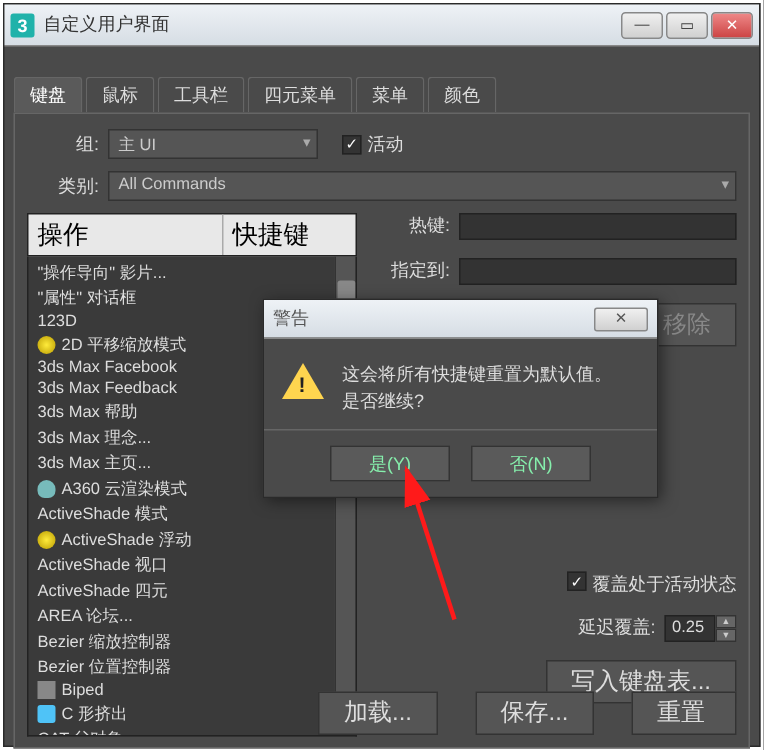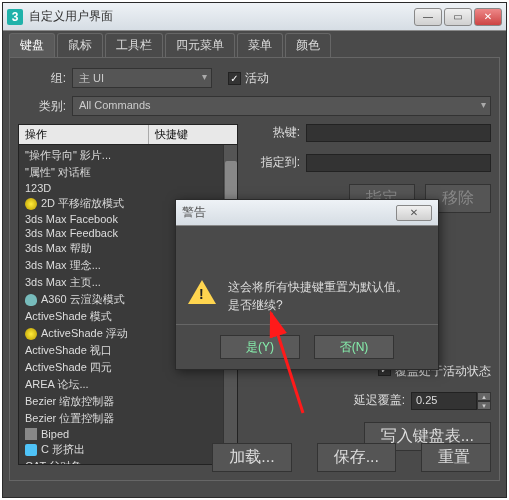--- a/index.html
+++ b/index.html
@@ -5,70 +5,70 @@
 * { box-sizing: border-box; margin: 0; padding: 0; font-family: "Microsoft YaHei", SimSun, sans-serif; }
 body { background: #fff; width: 509px; height: 500px; overflow: hidden; }
 .window { width: 505px; height: 496px; margin: 2px; background: #4a4a4a; border: 1px solid #2a2a2a; position: relative; }
 .titlebar { height: 28px; background: linear-gradient(#eef2f6, #d6dde4); display: flex; align-items: center; padding: 0 4px; border-bottom: 1px solid #888; }
 .titlebar .app-icon { width: 16px; height: 16px; background: #20b2aa; color: #fff; font-weight: bold; font-size: 12px; text-align: center; line-height: 16px; border-radius: 2px; margin-right: 6px; }
 .titlebar .title { font-size: 12px; color: #333; flex: 1; }
 .win-controls { display: flex; gap: 2px; }
 .win-btn { width: 28px; height: 18px; background: linear-gradient(#f0f0f0,#d0d0d0); border: 1px solid #888; border-radius: 3px; font-size: 10px; display: flex; align-items: center; justify-content: center; color: #444; cursor: pointer; }
 .win-btn.close { background: linear-gradient(#e88,#c44); color: #fff; }
 
-.tabs { display: flex; gap: 2px; padding: 2px 6px 0 6px; }
+.tabs { display: flex; gap: 2px; padding: 20px 6px 0 6px; }
 .tab { padding: 3px 10px; font-size: 12px; color: #ddd; background: #4a4a4a; border: 1px solid #666; border-bottom: none; border-radius: 3px 3px 0 0; cursor: pointer; }
 .tab.active { background: #5a5a5a; color: #fff; }
 .tab-panel { border: 1px solid #666; margin: 0 6px 6px 6px; padding: 10px 8px 8px 8px; background: #4a4a4a; height: calc(100% - 70px); position: relative; }
 
 .row { display: flex; align-items: center; margin-bottom: 8px; font-size: 12px; color: #ddd; }
 .row .lbl { width: 54px; text-align: right; padding-right: 6px; }
 .select { background: #555; border: 1px solid #333; color: #ccc; font-size: 11px; padding: 2px 18px 2px 6px; height: 20px; position: relative; min-width: 140px; }
 .select.wide { flex: 1; }
 .select::after { content: "▾"; position: absolute; right: 4px; top: 2px; color: #aaa; font-size: 10px; }
 .chk { width: 13px; height: 13px; background: #333; border: 1px solid #222; display: inline-flex; align-items: center; justify-content: center; color: #fff; font-size: 10px; margin-right: 4px; }
 
 .columns { display: flex; gap: 8px; }
 .left-col { width: 220px; }
 .right-col { flex: 1; padding-left: 4px; }
 
-.list-head { display: flex; background: #e8e8e8; border: 1px solid #222; font-size: 11px; }
+.list-head { display: flex; background: #e8e8e8; border: 1px solid #222; font-size: 17px; }
 .list-head .h1 { width: 130px; padding: 2px 6px; border-right: 1px solid #aaa; }
 .list-head .h2 { flex: 1; padding: 2px 6px; }
 .list-body { background: #3a3a3a; border: 1px solid #222; border-top: none; height: 320px; overflow: hidden; font-size: 11px; color: #ddd; padding: 2px 0; position: relative; }
 .list-body .item { padding: 1px 6px; white-space: nowrap; display: flex; align-items: center; }
 .list-body .ic { width: 12px; height: 12px; margin-right: 4px; display: inline-block; }
 .ic.lamp { background: radial-gradient(circle,#ffeb3b,#b89a00); border-radius: 50%; }
 .ic.grid { background: #888; }
 .ic.cloud { background: #7bb; border-radius: 50% 50% 40% 40%; }
 .ic.blue { background: #4fc3f7; border-radius: 2px; }
 .scrollbar { position: absolute; right: 0; top: 0; bottom: 0; width: 14px; background: #555; border-left: 1px solid #333; }
 .scrollbar .thumb { width: 12px; height: 40px; background: #888; margin: 16px 1px; border-radius: 2px; }
 
 .field-row { display: flex; margin-bottom: 12px; font-size: 12px; color: #ddd; }
 .field-row .flbl { width: 56px; text-align: right; padding-right: 6px; }
 .txt { flex: 1; height: 18px; background: #333; border: 1px solid #222; }
 .btn { background: #555; border: 1px solid #333; color: #888; font-size: 16px; padding: 3px 16px; cursor: pointer; }
 .btn.en { color: #ddd; }
 .btn-row { display: flex; gap: 10px; justify-content: flex-end; margin-top: 8px; }
 
 .spinner { display: flex; align-items: center; }
-.spin-val { width: 66px; height: 18px; background: #333; border: 1px solid #222; color: #ddd; font-size: 11px; padding: 1px 4px; }
+.spin-val { width: 34px; height: 18px; background: #333; border: 1px solid #222; color: #ddd; font-size: 11px; padding: 1px 4px; }
 .spin-btns { display: flex; flex-direction: column; }
 .spin-btns div { width: 14px; height: 9px; background: #666; border: 1px solid #333; font-size: 7px; text-align: center; line-height: 7px; color: #ccc; }
 
 .bottom-row { position: absolute; bottom: 8px; left: 8px; right: 8px; display: flex; gap: 25px; justify-content: flex-end; }
 .bottom-row .btn { min-width: 70px; }
 
 
 .dlg { position: absolute; left: 172px; top: 196px; width: 264px; background: #4a4a4a; border: 1px solid #2a2a2a; box-shadow: 2px 2px 10px rgba(0,0,0,.5); z-index: 10; }
 .dlg-title { height: 26px; background: linear-gradient(#eef2f6,#d6dde4); display: flex; align-items: center; padding: 0 6px; font-size: 12px; color: #555; border-bottom: 1px solid #888; }
 .dlg-title .t { flex: 1; }
 .dlg-close { width: 36px; height: 16px; border: 1px solid #888; border-radius: 2px; background: linear-gradient(#f0f0f0,#d0d0d0); font-size: 10px; text-align: center; line-height: 14px; color: #555; cursor: pointer; }
-.dlg-body { padding: 14px 12px 10px 12px; display: flex; gap: 12px; align-items: flex-start; margin-top: 38px; }
+.dlg-body { padding: 14px 12px 10px 12px; display: flex; gap: 12px; align-items: flex-start; }
 .warn-icon { width: 0; height: 0; border-left: 14px solid transparent; border-right: 14px solid transparent; border-bottom: 24px solid #ffd54f; position: relative; margin-top: 2px; }
 .warn-icon::after { content: "!"; position: absolute; left: -3px; top: 6px; font-size: 14px; font-weight: bold; color: #222; }
 .dlg-msg { font-size: 12px; color: #ddd; line-height: 1.5; }
 .dlg-btns { border-top: 1px solid #666; padding: 10px; display: flex; gap: 14px; justify-content: center; background: #4a4a4a; }
 .dlg-btn { width: 80px; height: 24px; background: #5a5a5a; border: 1px solid #333; color: #86efac; font-size: 12px; cursor: pointer; }
 
 .arrow { position: absolute; z-index: 20; pointer-events: none; }
 .arrow svg { overflow: visible; }
 </style>
 </head>

